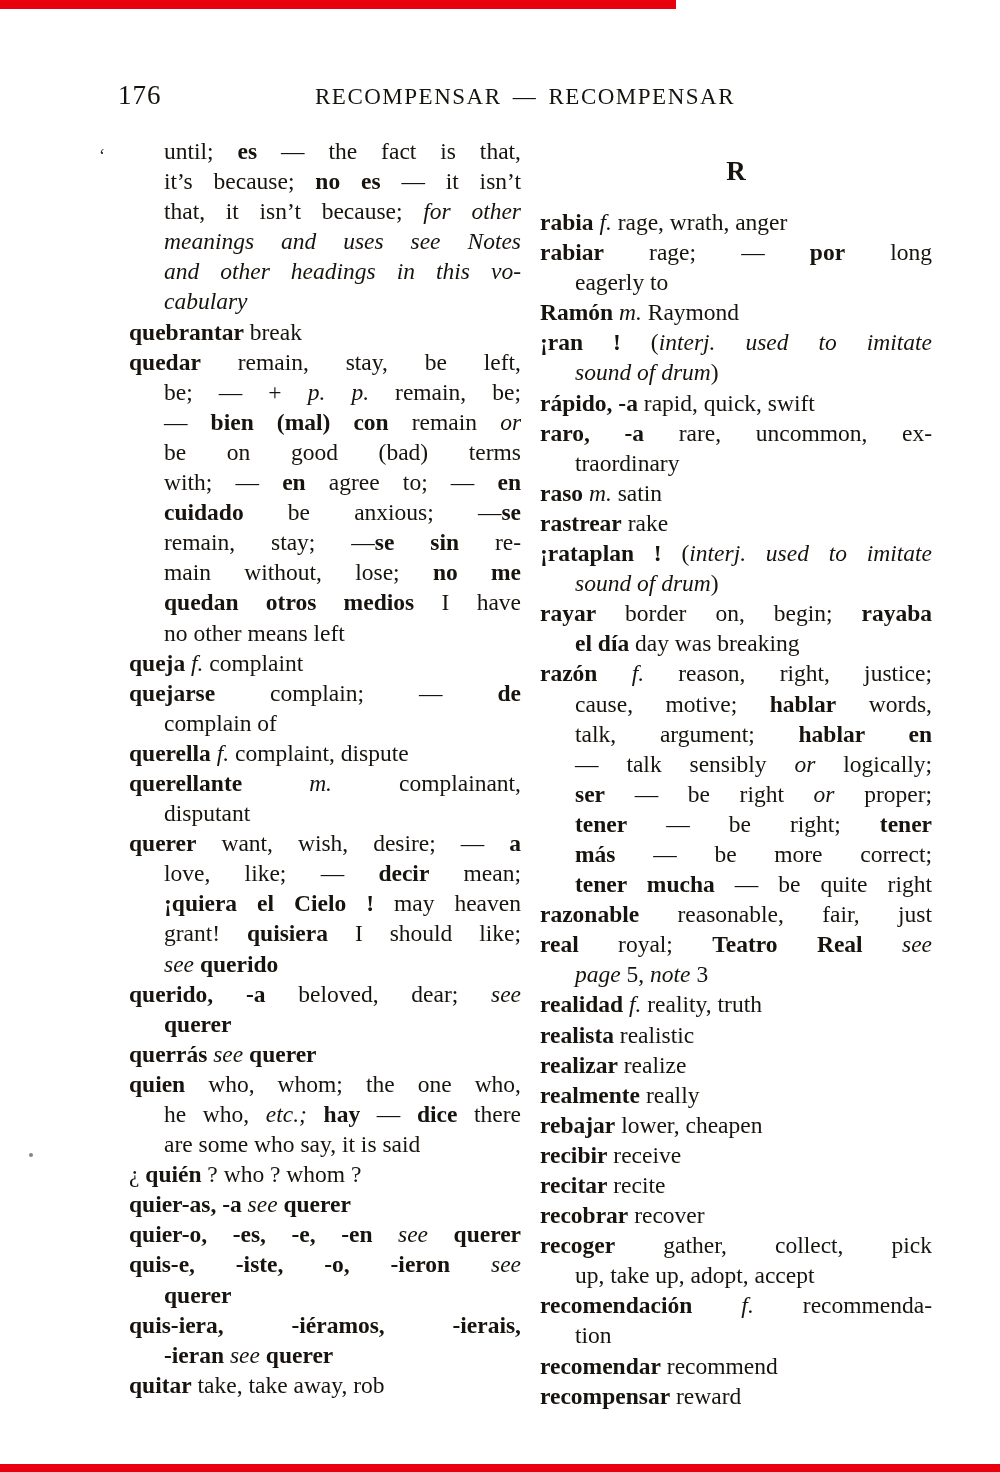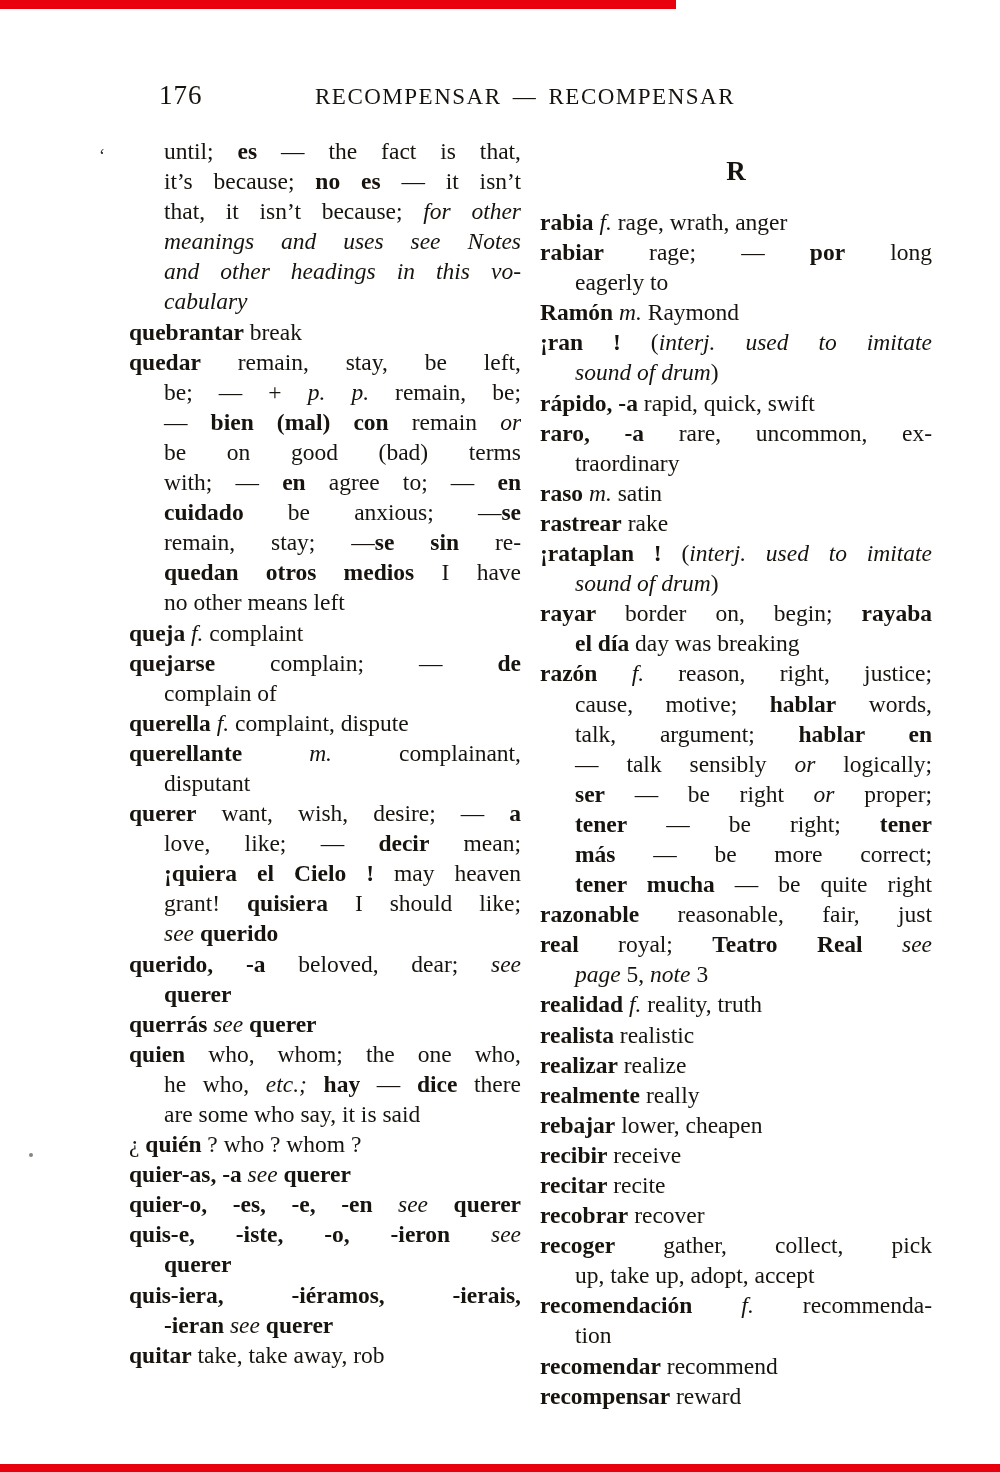--- a/index.html
+++ b/index.html
@@ -1,21 +1,21 @@
 <!DOCTYPE html>
 <html><head>
 <meta charset="utf-8">
 <style>
   html,body{margin:0;padding:0;background:#ffffff;}
   .page{position:relative;width:1000px;height:1472px;background:#ffffff;overflow:hidden;
         font-family:"Liberation Serif","DejaVu Serif",serif;color:#17130e;}
   .red-strip{position:absolute;background:#e8000e;}
   .red-strip.top{left:0;top:0;width:676px;height:9px;}
   .red-strip.bottom{left:0;top:1464px;width:1000px;height:8px;}
-  .pagenum{position:absolute;left:118px;top:80px;font-size:27px;letter-spacing:1px;margin-left:41px;}
+  .pagenum{position:absolute;left:118px;top:80px;font-size:27px;letter-spacing:1px;}
   .running-title{position:absolute;left:50px;right:0;top:84px;text-align:center;
                  font-size:23px;letter-spacing:1.5px;word-spacing:4px;}
   .col{position:absolute;top:136px;width:392px;}
   .col-left{left:129px;}
   .col-right{left:540px;}
   .sec-head{height:71px;display:flex;align-items:center;justify-content:center;
             font-weight:bold;font-size:27px;}
   .line{height:30.1px;line-height:30.1px;font-size:23.5px;white-space:nowrap;overflow:hidden;
         text-align:left;}
   .line.ind{padding-left:35px;}
@@ -50,20 +50,21 @@
       <div class="line ind just"><span class="s-i">and other headings in this vo-</span></div>
       <div class="line ind"><span class="s-i">cabulary</span></div>
       <div class="line"><span class="s-b">quebrantar</span><span class="s-r"> break</span></div>
       <div class="line just"><span class="s-b">quedar</span><span class="s-r"> remain, stay, be left,</span></div>
       <div class="line ind just"><span class="s-r">be; — + </span><span class="s-i">p. p.</span><span class="s-r"> remain, be;</span></div>
       <div class="line ind just"><span class="s-r">— </span><span class="s-b">bien (mal) con</span><span class="s-r"> remain </span><span class="s-i">or</span></div>
       <div class="line ind just"><span class="s-r">be on good (bad) terms</span></div>
       <div class="line ind just"><span class="s-r">with; — </span><span class="s-b">en</span><span class="s-r"> agree to; — </span><span class="s-b">en</span></div>
       <div class="line ind just"><span class="s-b">cuidado</span><span class="s-r"> be anxious; —</span><span class="s-b">se</span></div>
       <div class="line ind just"><span class="s-r">remain, stay; —</span><span class="s-b">se sin</span><span class="s-r"> re-</span></div>
+      <div class="line ind just"><span class="s-r">main without, lose; </span><span class="s-b">no me</span></div>
       <div class="line ind just"><span class="s-b">quedan otros medios</span><span class="s-r"> I have</span></div>
       <div class="line ind"><span class="s-r">no other means left</span></div>
       <div class="line"><span class="s-b">queja</span><span class="s-r"> </span><span class="s-i">f.</span><span class="s-r"> complaint</span></div>
       <div class="line just"><span class="s-b">quejarse</span><span class="s-r"> complain; — </span><span class="s-b">de</span></div>
       <div class="line ind"><span class="s-r">complain of</span></div>
       <div class="line"><span class="s-b">querella</span><span class="s-r"> </span><span class="s-i">f.</span><span class="s-r"> complaint, dispute</span></div>
       <div class="line just"><span class="s-b">querellante</span><span class="s-r"> </span><span class="s-i">m.</span><span class="s-r"> complainant,</span></div>
       <div class="line ind"><span class="s-r">disputant</span></div>
       <div class="line just"><span class="s-b">querer</span><span class="s-r"> want, wish, desire; — </span><span class="s-b">a</span></div>
       <div class="line ind just"><span class="s-r">love, like; — </span><span class="s-b">decir</span><span class="s-r"> mean;</span></div>

